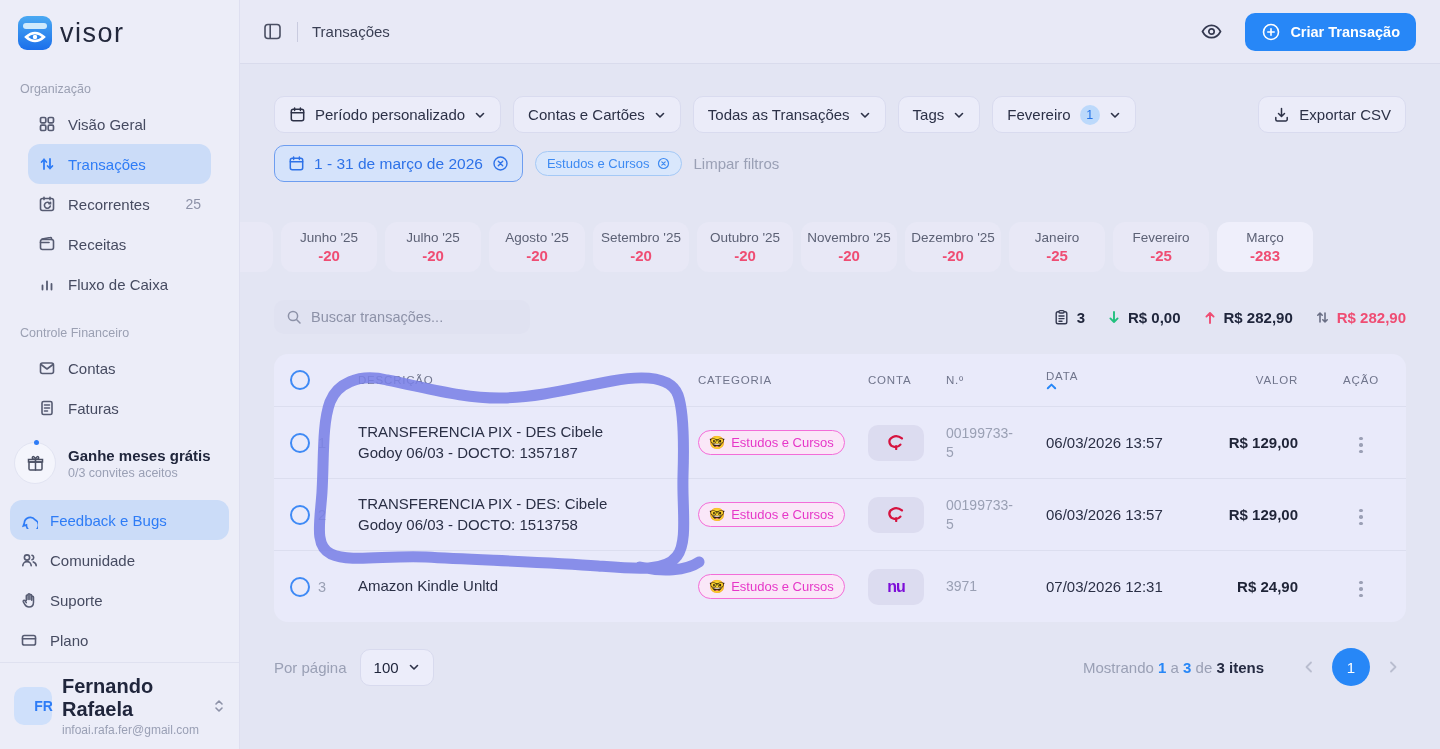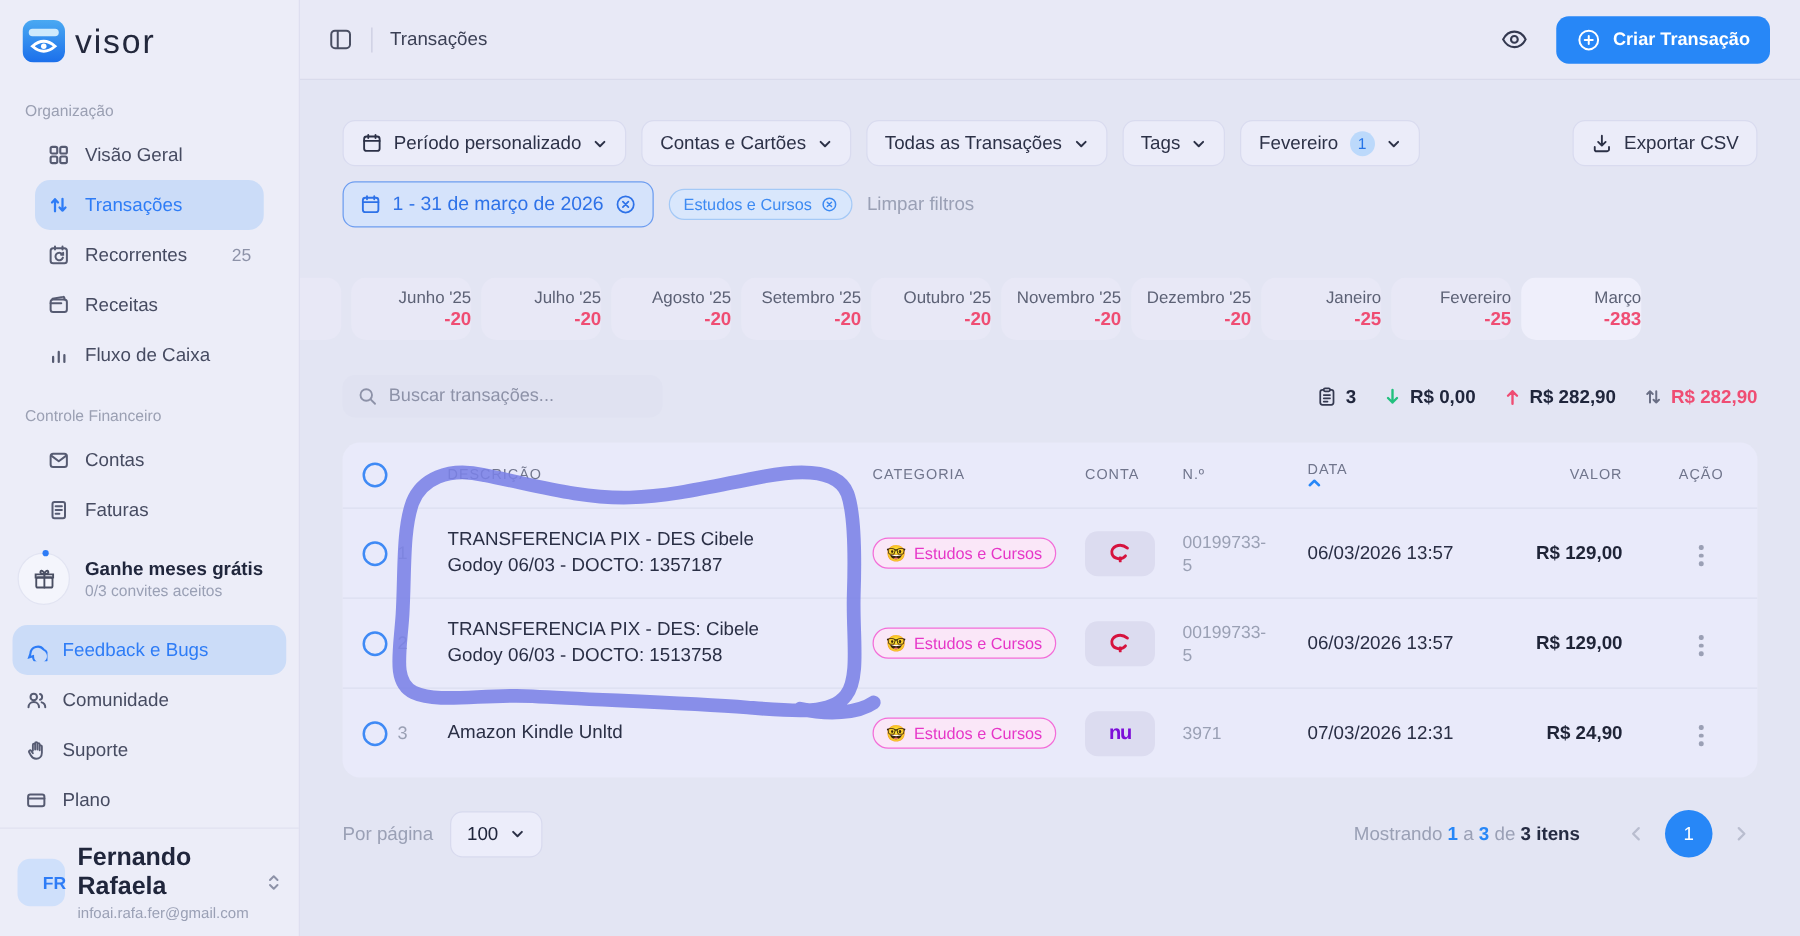--- a/index.html
+++ b/index.html
@@ -48,21 +48,21 @@
 
   
   .chips { display:flex; align-items:center; gap:12px; margin-top:12px; }
   .chip-date { display:flex; align-items:center; gap:9px; height:37px; padding:0 13px; border:1.5px solid #6d9df0; background:#d5e3fb; color:#2e72e8; border-radius:10px; font-size:15.5px; cursor:pointer; }
   .chip-cat { display:flex; align-items:center; gap:7px; height:25px; padding:0 11px; border:1px solid #a4c9f6; background:#d9e7fc; color:#3d8af2; border-radius:999px; font-size:13px; cursor:pointer; }
   .clear-link { font-size:15px; color:#9aa0b5; cursor:pointer; }
 
   
   .months-wrap { margin:40px 0 0 -34px; overflow:hidden; }
   .months { display:flex; gap:8px; margin-left:-63px; }
-  .mcard { min-width:96px; width:96px; height:50px; background:#e8e8f6; border-radius:12px; display:flex; flex-direction:column; align-items:flex-end; justify-content:center; gap:2px; cursor:pointer; }
+  .mcard { min-width:96px; width:96px; height:50px; background:#e8e8f6; border-radius:12px; display:flex; flex-direction:column; align-items:center; justify-content:center; gap:2px; cursor:pointer; }
   .mcard.sel { background:#efeffb; }
   .mlabel { font-size:13.5px; color:#5c6175; }
   .mvalue { font-size:15px; font-weight:700; color:#ef4d73; }
 
   
   .searchrow { display:flex; align-items:center; margin-top:28px; }
   .searchbox { display:flex; align-items:center; gap:9px; width:256px; height:34px; background:#e0e2f1; border-radius:10px; padding:0 12px; }
   .searchbox input { border:none; outline:none; background:transparent; font-size:14.5px; color:#2c3147; font-family:"Liberation Sans",sans-serif; width:100%; }
   .searchbox input::placeholder { color:#8d92a8; }
   .stats { margin-left:auto; display:flex; align-items:center; gap:22px; }

